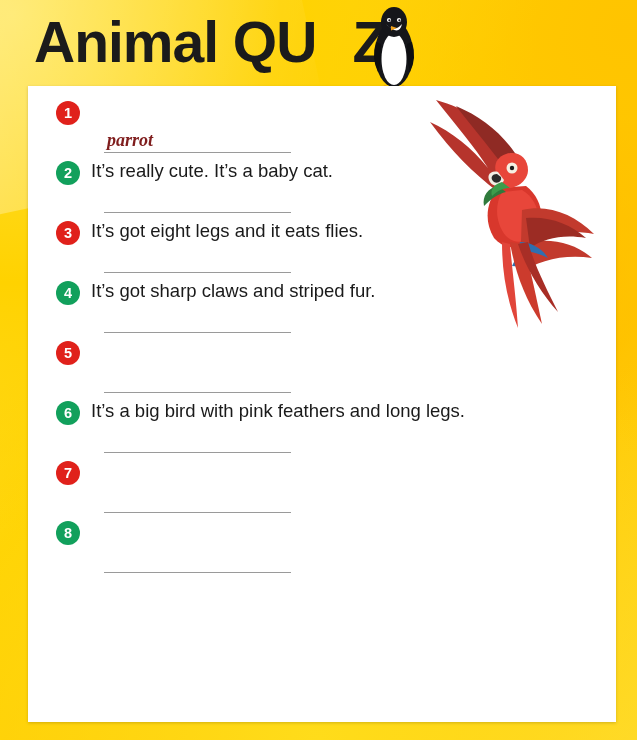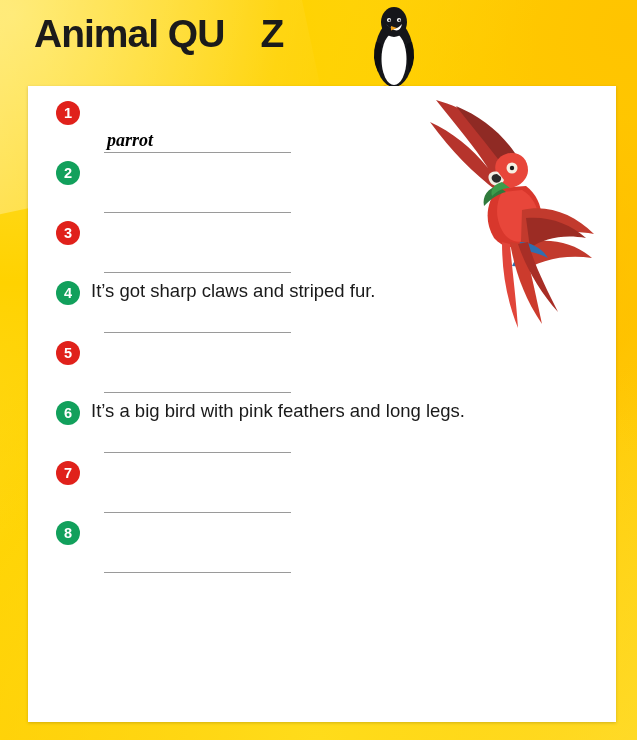--- a/index.html
+++ b/index.html
@@ -55,21 +55,21 @@
     position: absolute;
     top: 6px;
     left: 0;
     width: 637px;
     height: 82px;
   }
   .title {
     position: absolute;
     left: 34px;
     top: 8px;
-    font-size: 39px;
+    font-size: 57px;
     font-weight: bold;
     letter-spacing: -1px;
     color: #1b1b1b;
     font-family: "Liberation Sans", sans-serif;
     line-height: 1;
     white-space: nowrap;
   }
   .title .quiz-part {
     letter-spacing: 0px;
   }
@@ -143,21 +143,21 @@
     height: 24px;
     border-bottom: 1.5px solid #9a9a9a;
     position: relative;
   }
   .answer-text {
     position: absolute;
     left: 3px;
     bottom: 1px;
     font-size: 18px;
     font-style: italic;
-    color: #000000;
+    color: #7f1d1d;
     font-family: "Liberation Serif", serif;
     font-weight: bold;
   }
 
   
   .parrot {
     position: absolute;
     right: 14px;
     top: 6px;
     width: 200px;
@@ -234,29 +234,31 @@
           <div class="badge red">1</div>
         </div>
         <div class="answer-line">
           <span class="answer-text">parrot</span>
         </div>
       </div>
 
       <div class="item">
         <div class="item-row">
           <div class="badge green">2</div>
+          <div class="clue">It’s really cute. It’s a baby cat.</div>
         </div>
         <div class="answer-line">
           <span class="answer-text"></span>
         </div>
       </div>
 
       <div class="item">
         <div class="item-row">
           <div class="badge red">3</div>
+          <div class="clue">It’s got eight legs and it eats flies.</div>
         </div>
         <div class="answer-line">
           <span class="answer-text"></span>
         </div>
       </div>
 
       <div class="item">
         <div class="item-row">
           <div class="badge green">4</div>
           <div class="clue">It’s got sharp claws and striped fur.</div>

